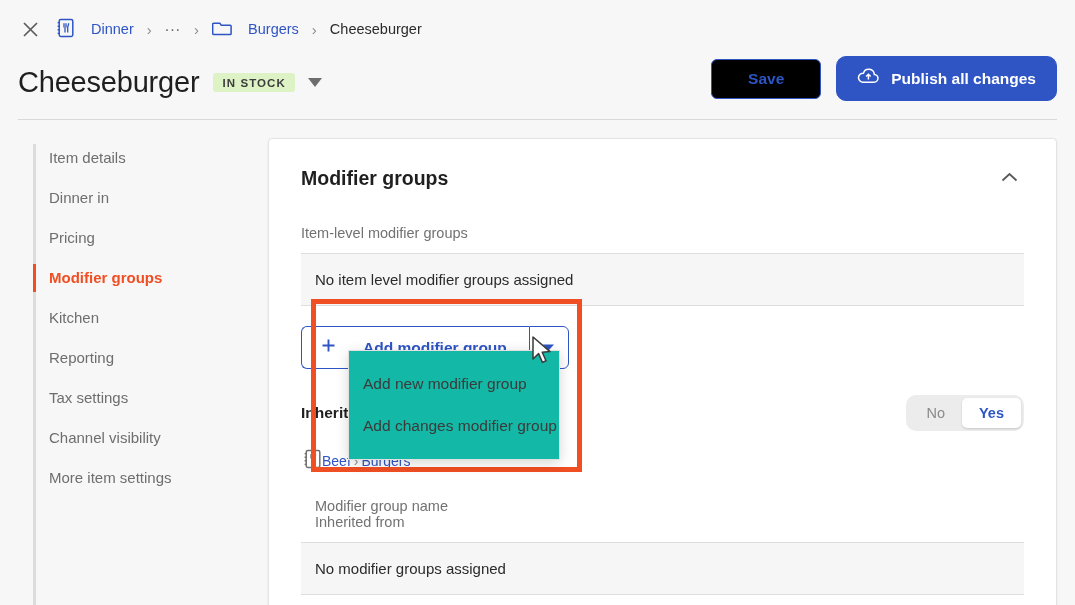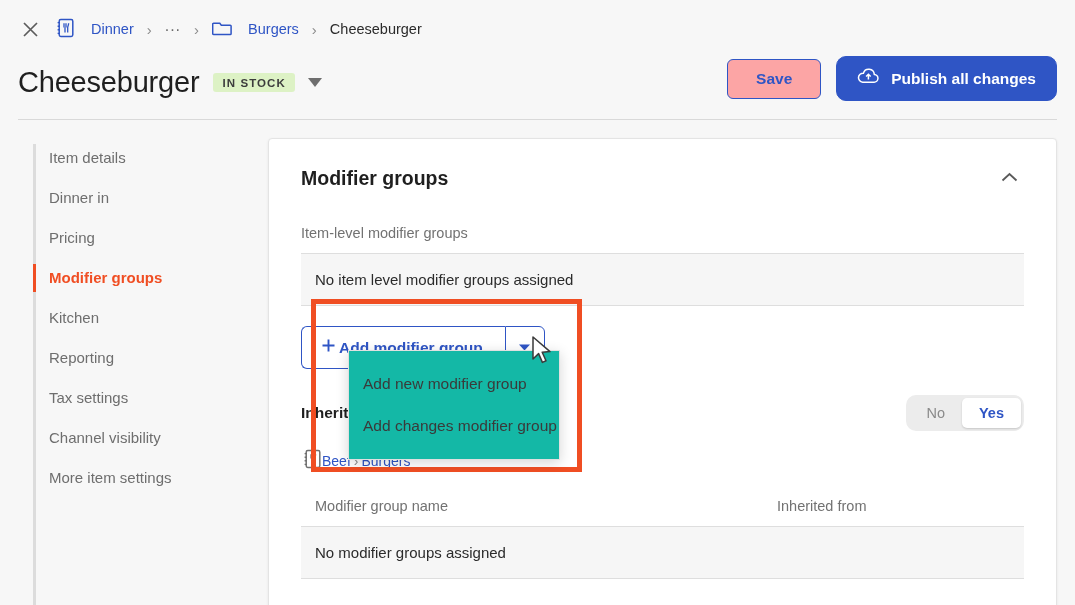--- a/index.html
+++ b/index.html
@@ -77,26 +77,26 @@
     border-left: 7px solid transparent;
     border-right: 7px solid transparent;
     border-top: 9px solid #6e6e6e;
     cursor: pointer;
   }
   #header-actions {
     position: absolute; right: 18px; top: -2px;
     display: flex; align-items: center; gap: 15px;
   }
   #save-button {
-    background: #fca5a5;
+    background: #000000;
     border: 1.6px solid #2f55c5;
     color: #2f55c5;
     font-size: 15.5px;
     font-weight: 700;
-    padding: 10px 28px;
+    padding: 10px 36px;
     border-radius: 6px;
     cursor: pointer;
     font-family: inherit;
   }
   #publish-button {
     background: #2f55c5;
     border: 1.6px solid #2f55c5;
     color: #ffffff;
     font-size: 15.5px;
     font-weight: 700;
@@ -192,21 +192,21 @@
   #add-modifier-group-button {
     background: #ffffff;
     border: 1.8px solid #2f55c5;
     border-right: none;
     border-radius: 6px 0 0 6px;
     color: #2f55c5;
     font-size: 15.5px;
     font-weight: 700;
     padding: 11px 22px 11px 19px;
     cursor: pointer;
-    display: flex; align-items: center; gap: 3px;
+    display: flex; align-items: center; gap: 27px;
     font-family: inherit;
   }
   #add-modifier-group-caret {
     background: #ffffff;
     border: 1.8px solid #2f55c5;
     border-left: 1.4px solid #2f55c5;
     border-radius: 0 6px 6px 0;
     width: 40px;
     display: flex; align-items: center; justify-content: center;
     cursor: pointer;
@@ -245,20 +245,21 @@
     color: #2f55c5;
   }
   #inherited-path .path-sep { color: #8c8c8c; padding: 0 3px; }
 
   
   #table-head {
     display: flex;
     padding: 26px 14px 12px 14px;
     font-size: 14.5px;
     color: #727272;
+    flex-direction: column;
   }
   #table-head .col1 { width: 462px; }
 
   
   #highlight-box {
     position: absolute;
     left: 311px; top: 299px;
     width: 271px; height: 173px;
     border: 5px solid #f04e23;
     z-index: 20;

